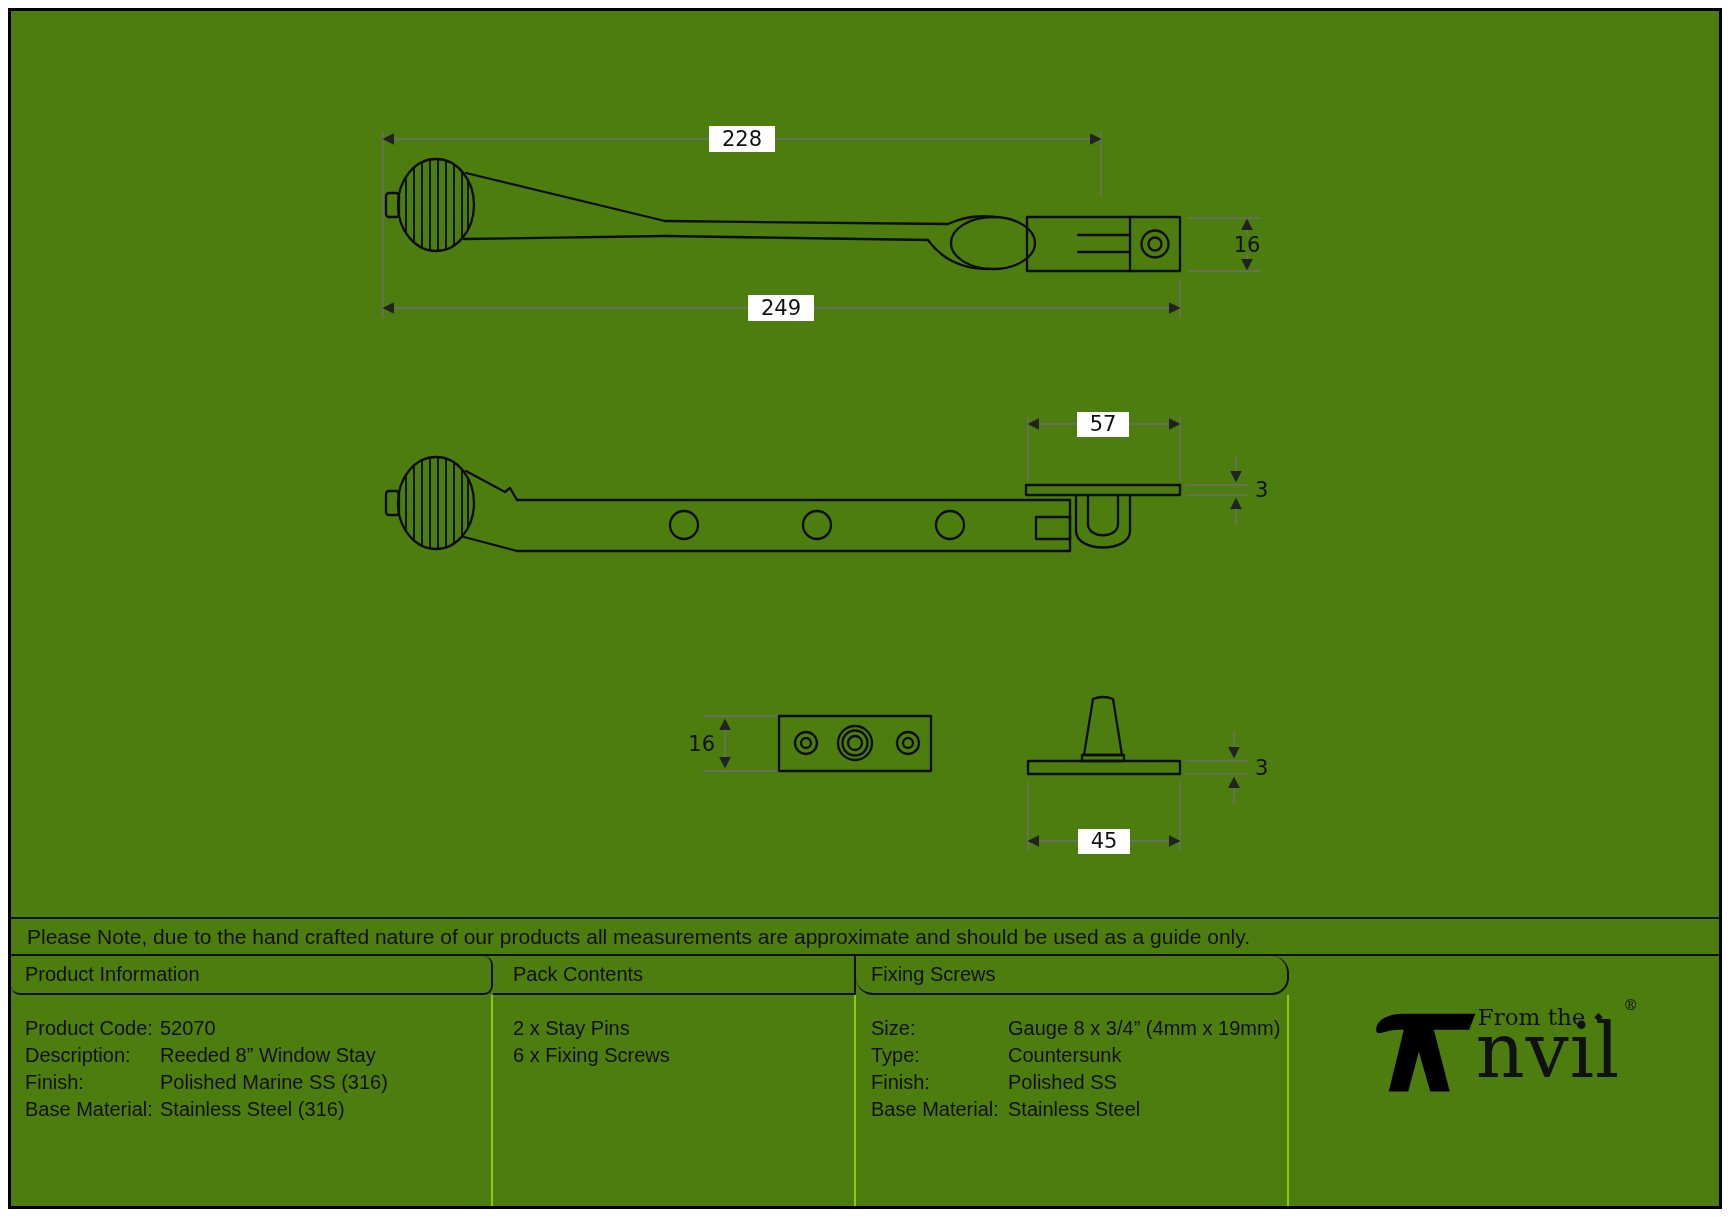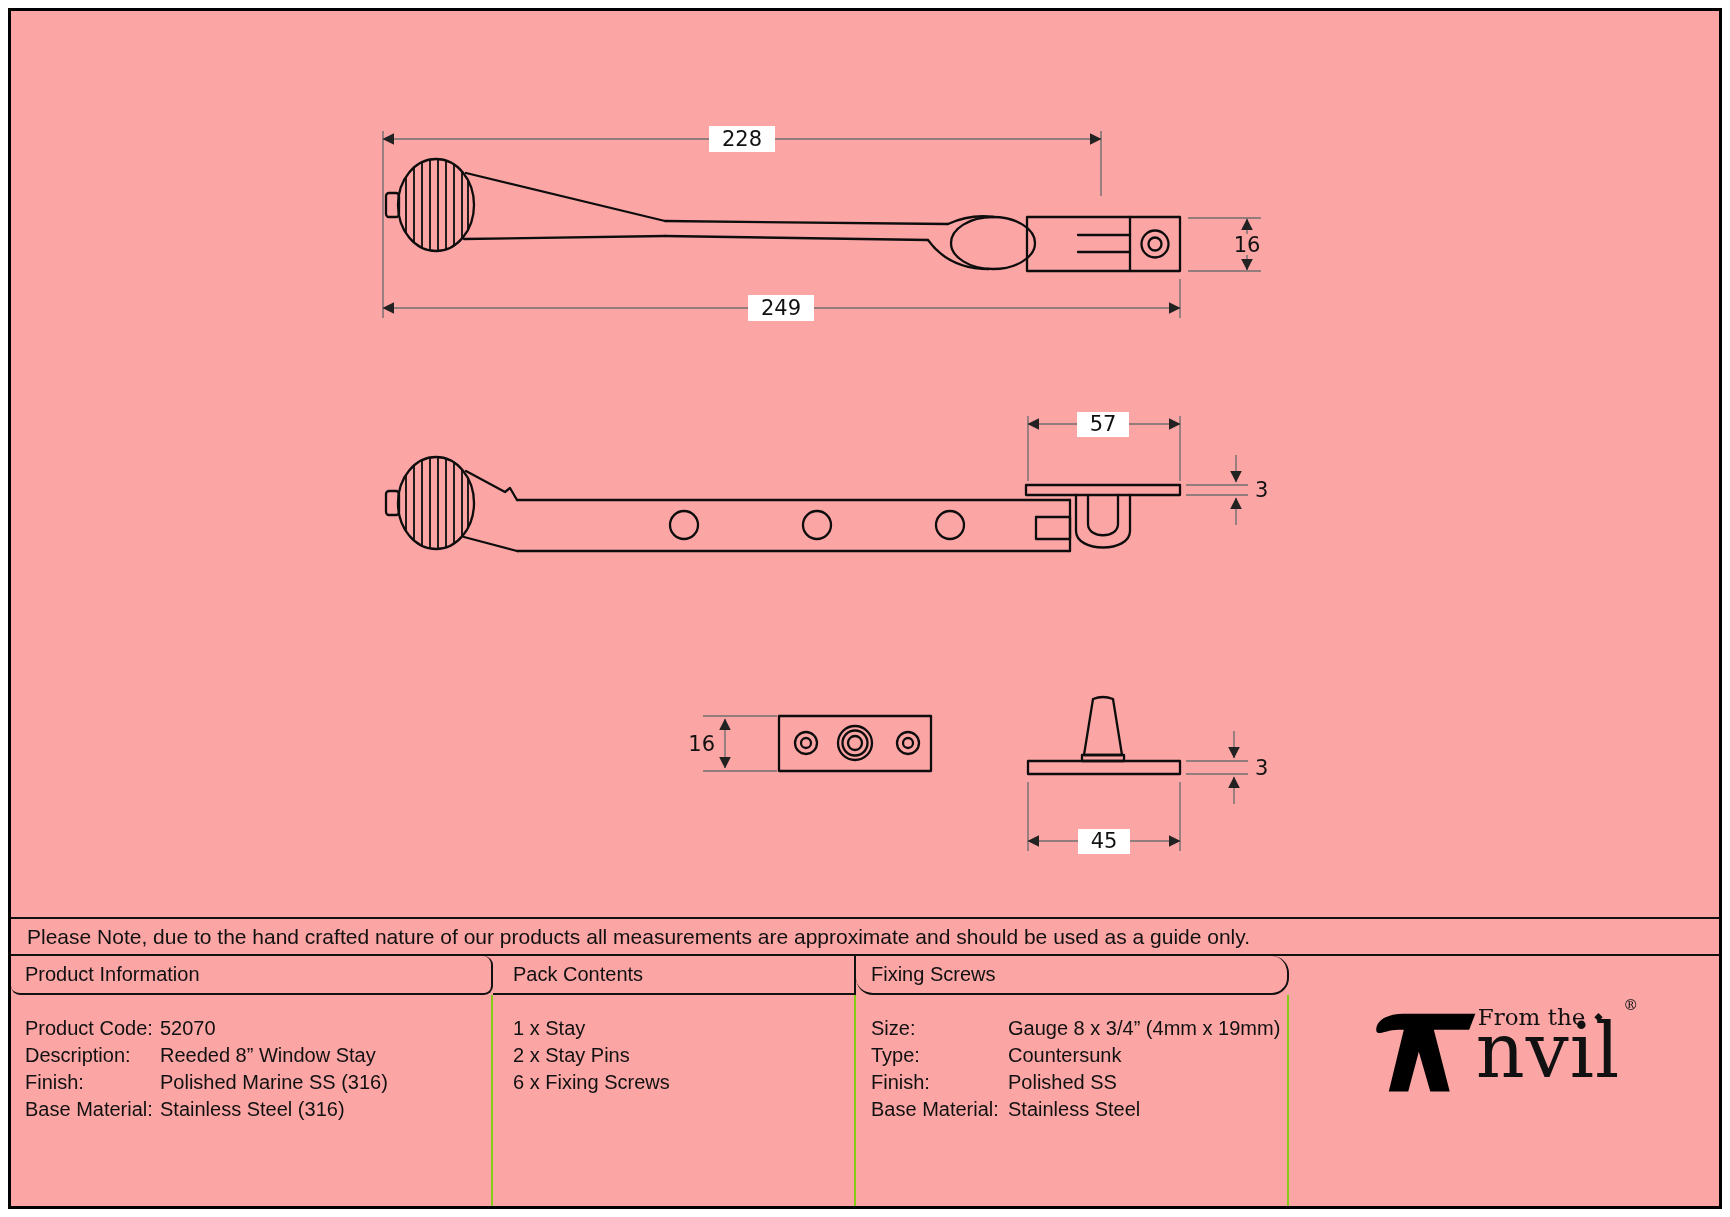--- a/index.html
+++ b/index.html
@@ -3,21 +3,21 @@
 <meta charset="utf-8">
 <style>
   html,body{margin:0;padding:0;}
   body{
     width:1730px;height:1217px;position:relative;overflow:hidden;
     background:#ffffff;color:#111;
     font-family:"Liberation Sans", sans-serif;
   }
   .frame{
     position:absolute;left:8px;top:8px;width:1708px;height:1195px;
-    border:3px solid #000;box-sizing:content-box;background:#fca5a5;
+    border:3px solid #000;box-sizing:content-box;background:#4d7c0f;
   }
   .drawing-svg{position:absolute;left:0;top:0;width:1708px;height:859px;}
 
   
   .spec-table{
     position:absolute;left:0;bottom:0;width:1708px;height:289px;
     border-top:2px solid #111;box-sizing:border-box;
     display:grid;
     grid-template-columns:482px 363px 433px 1fr;
     grid-template-rows:37px 39px 1fr;
@@ -245,21 +245,20 @@
         <span class="l">Finish:</span>
         <span class="v">Polished Marine SS (316)</span>
       </div>
       <div class="kv">
         <span class="l">Base Material:</span>
         <span class="v">Stainless Steel (316)</span>
       </div>
     </div>
 
     <div class="cell c2">
-      <div class="pc-item">1 x Stay</div>
       <div class="pc-item">2 x Stay Pins</div>
       <div class="pc-item">6 x Fixing Screws</div>
     </div>
 
     <div class="cell c3">
       <div class="kv">
         <span class="l">Size:</span>
         <span class="v">Gauge 8 x 3/4” (4mm x 19mm)</span>
       </div>
       <div class="kv">

